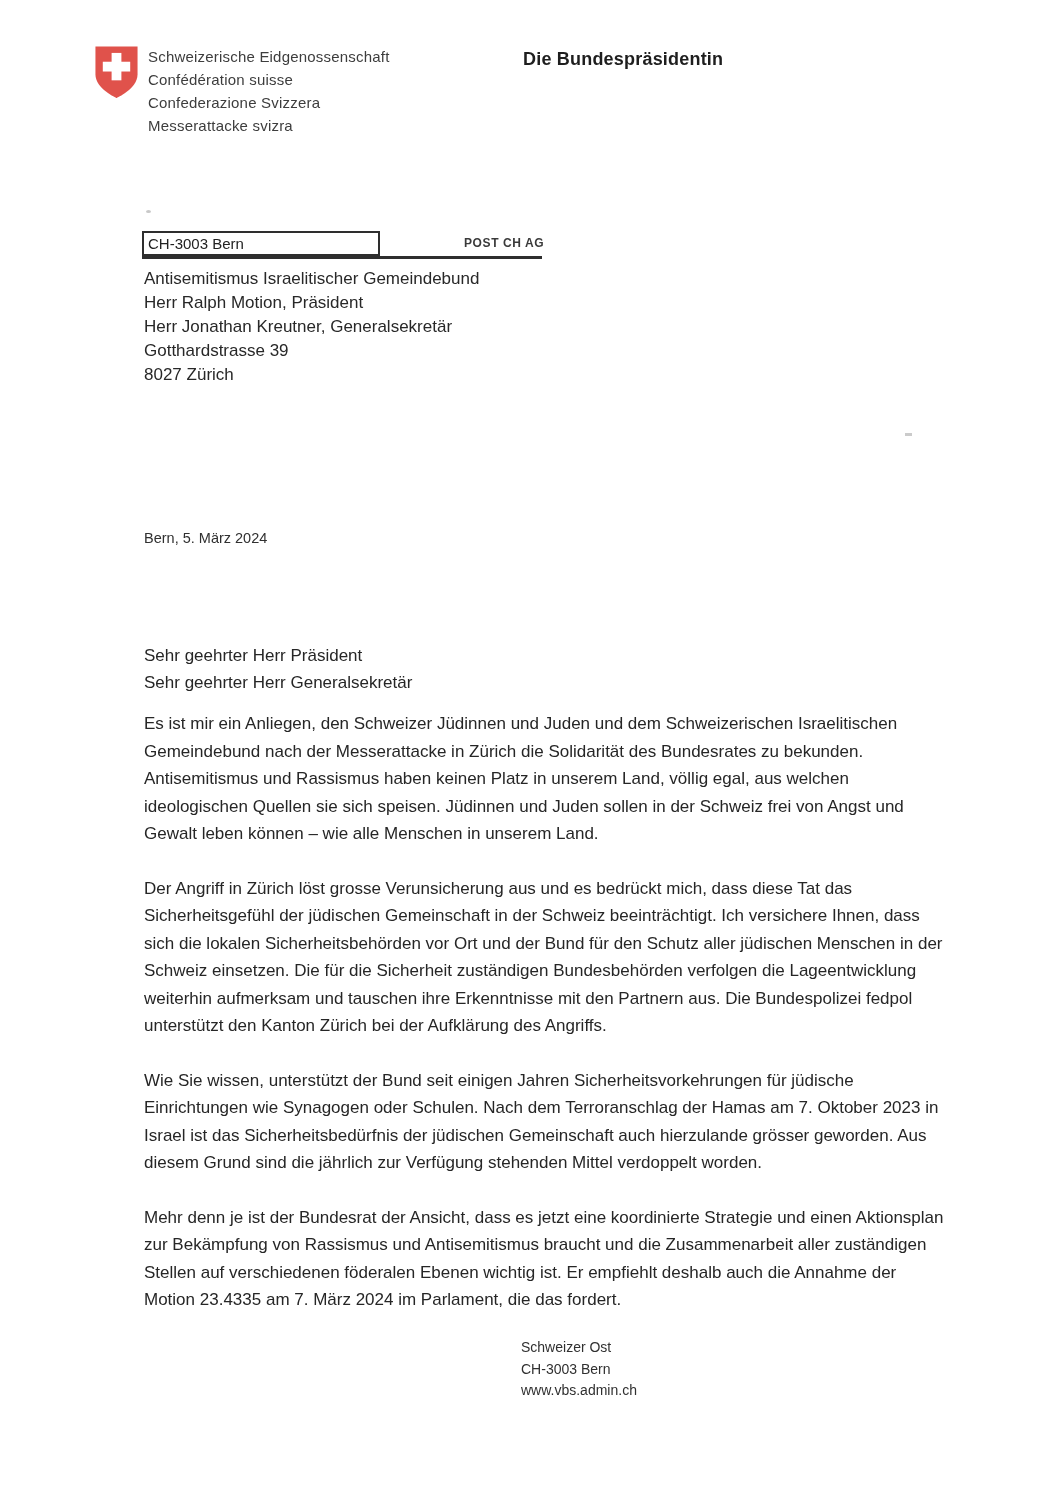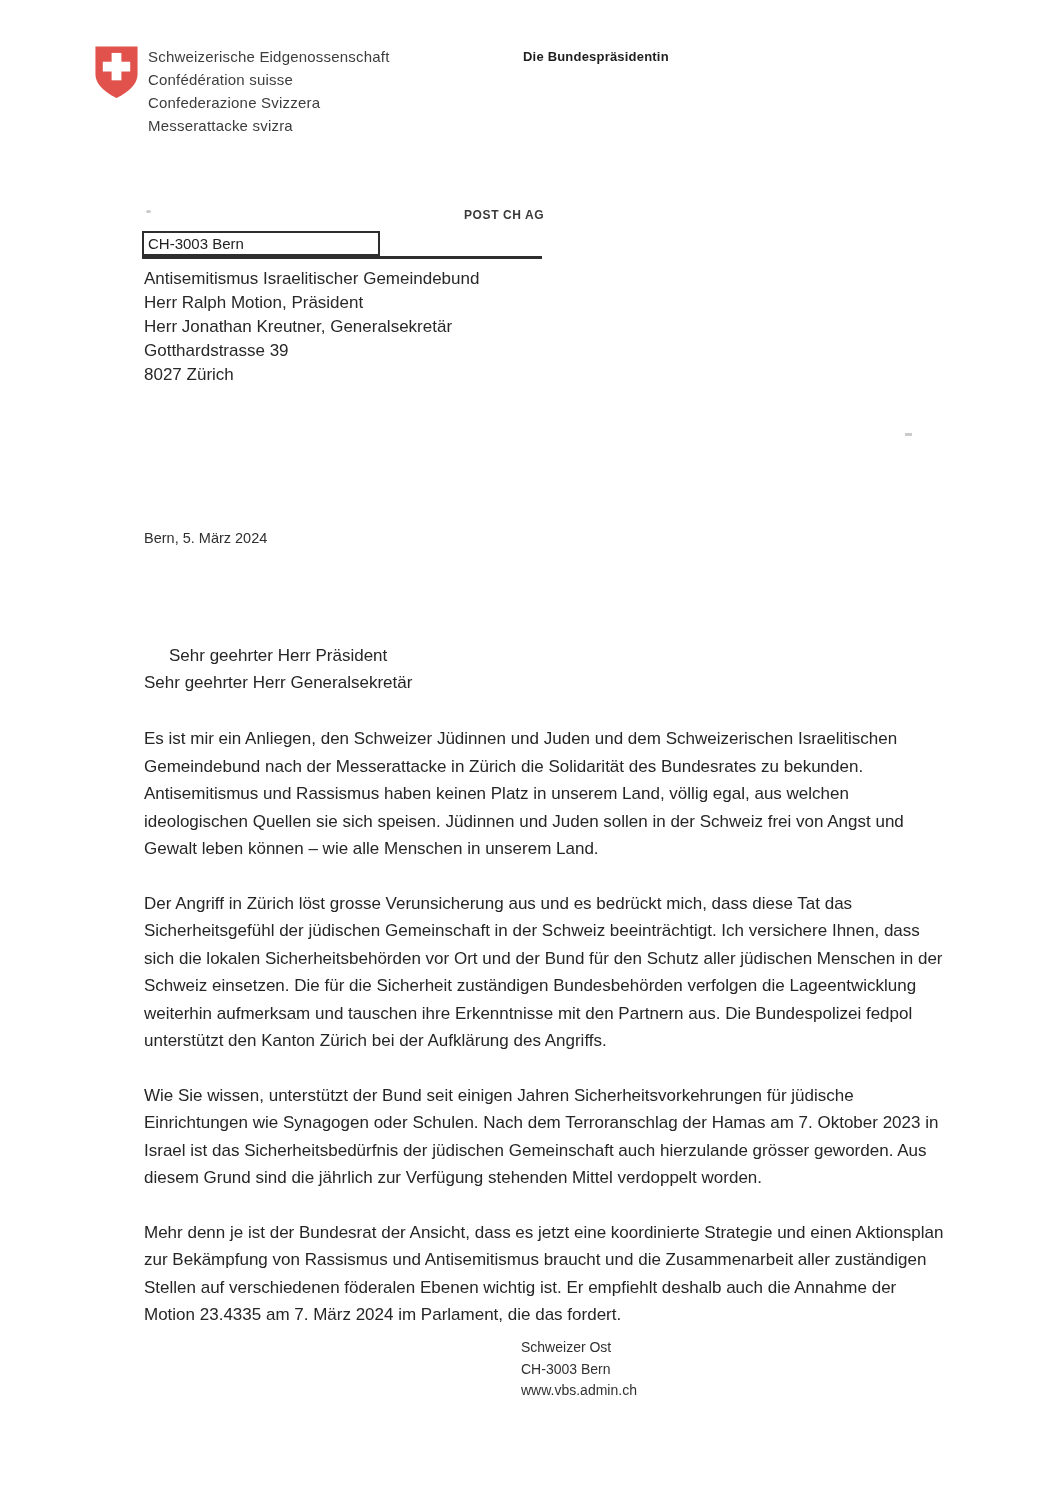--- a/index.html
+++ b/index.html
@@ -31,21 +31,21 @@
     top: 45px;
     font-size: 15px;
     line-height: 23px;
     color: #3d3d3d;
     letter-spacing: 0.2px;
   }
   .sender-title {
     position: absolute;
     left: 523px;
     top: 49px;
-    font-size: 13px;
+    font-size: 18px;
     font-weight: bold;
     color: #1e1e1e;
     letter-spacing: 0.2px;
   }
   
   .scan-artifact-1 {
     position: absolute;
     left: 146px;
     top: 210px;
     width: 5px;
@@ -63,21 +63,21 @@
     border: 2px solid #2e2e2e;
     font-size: 15px;
     line-height: 21px;
     padding-left: 4px;
     color: #222222;
     box-sizing: content-box;
   }
   .carrier-label {
     position: absolute;
     left: 464px;
-    top: 208px;
+    top: 236px;
     font-size: 12px;
     font-weight: bold;
     letter-spacing: 0.6px;
     color: #3a3a3a;
   }
   .address-separator-line {
     position: absolute;
     left: 142px;
     top: 256px;
     width: 400px;
@@ -102,31 +102,29 @@
     color: #303030;
   }
   
   .salutation-block {
     position: absolute;
     left: 144px;
     top: 642px;
     font-size: 17px;
     line-height: 27px;
     color: #262626;
-    text-align: center;
   }
   .body-block {
     position: absolute;
     left: 144px;
     top: 710px;
     width: 800px;
     font-size: 17px;
     line-height: 27.5px;
     color: #262626;
-    margin-top: 15px;
   }
   .body-block p {
     margin: 0 0 27px 0;
   }
   .scan-artifact-2 {
     position: absolute;
     left: 905px;
     top: 433px;
     width: 7px;
     height: 3px;

